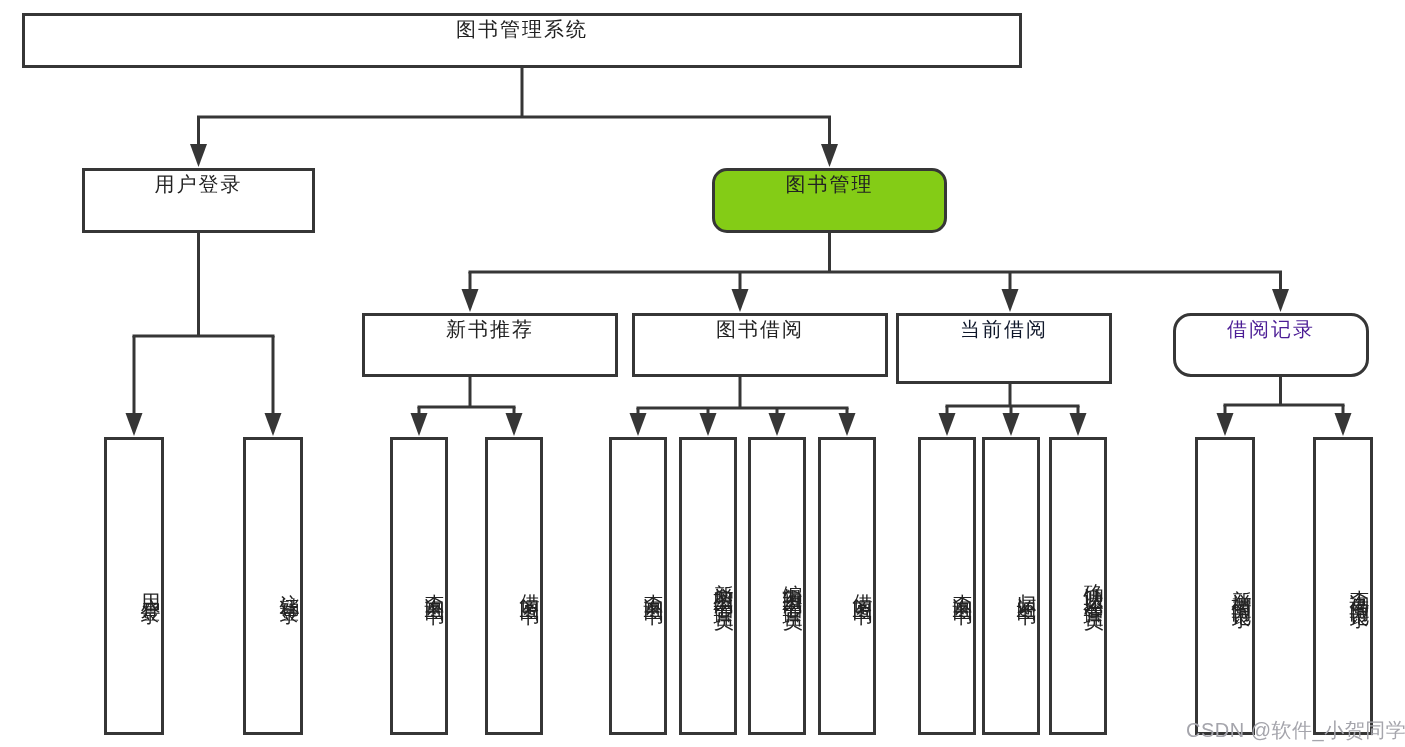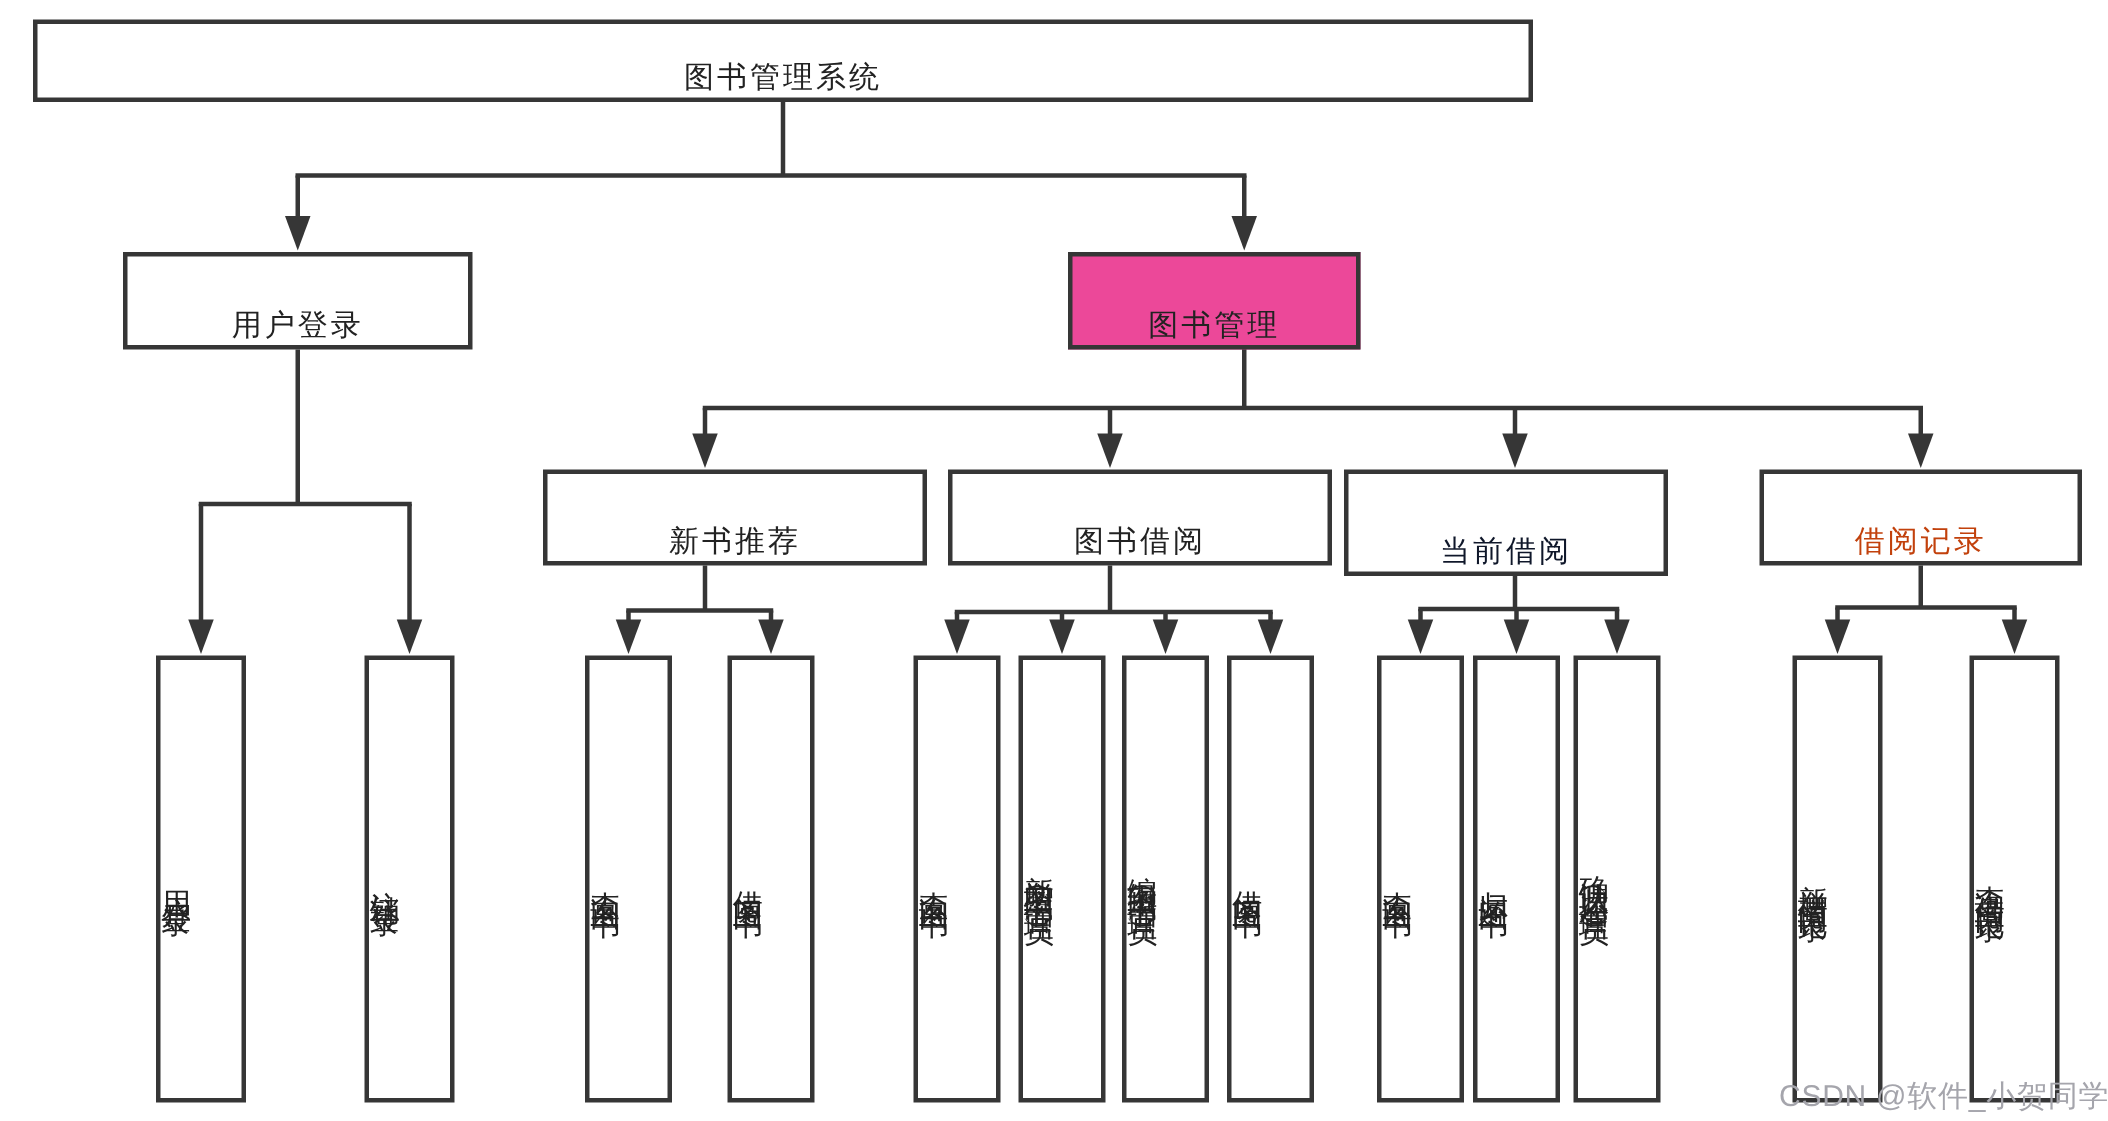--- a/index.html
+++ b/index.html
@@ -21,21 +21,21 @@
     position: absolute;
     left: 0; top: 0;
     z-index: 1;
   }
   .node {
     position: absolute;
     box-sizing: border-box;
     background: #ffffff;
     border: 3px solid #363636;
     display: flex;
-    align-items: flex-end;
+    align-items: flex-start;
     justify-content: center;
     color: #222222;
     z-index: 2;
   }
   .node-h {
     font-size: 20px;
     letter-spacing: 2px;
     white-space: nowrap;
   }
   .node-v {
@@ -129,33 +129,33 @@
         <polygon points="1334.5,413 1351.5,413 1343,436" fill="#363636"></polygon>
       </g>
     </svg>
   <div class="watermark" style="color: rgb(165, 165, 172);">CSDN @软件_小贺同学</div>
 <div class="node node-h" style="left: 22px; top: 13px; width: 1000px; height: 55px; border-color: rgb(54, 54, 54); background: rgb(255, 255, 255); color: rgb(34, 34, 34);">
       <span>图书管理系统</span>
     </div>
     <div class="node node-h" style="left: 82px; top: 168px; width: 233px; height: 65px; border-color: rgb(54, 54, 54); background: rgb(255, 255, 255); color: rgb(34, 34, 34);">
       <span>用户登录</span>
     </div>
-    <div class="node node-h" style="left: 712px; top: 168px; width: 195px; height: 65px; border-color: rgb(54, 54, 54); background: #ec4899; color: rgb(34, 34, 34);">
+    <div class="node node-h" style="left: 712px; top: 168px; width: 235px; height: 65px; border-color: rgb(54, 54, 54); background: #84cc16; color: rgb(34, 34, 34); border-radius: 15px;">
       <span>图书管理</span>
     </div>
     <div class="node node-h" style="left: 362px; top: 313px; width: 256px; height: 64px; border-color: rgb(54, 54, 54); background: rgb(255, 255, 255); color: rgb(34, 34, 34);">
       <span>新书推荐</span>
     </div>
     <div class="node node-h" style="left: 632px; top: 313px; width: 256px; height: 64px; border-color: rgb(54, 54, 54); background: rgb(255, 255, 255); color: rgb(34, 34, 34);">
       <span>图书借阅</span>
     </div>
     <div class="node node-h" style="left: 896px; top: 313px; width: 216px; height: 71px; border-color: rgb(54, 54, 54); background: rgb(255, 255, 255); color: #0f172a;">
       <span>当前借阅</span>
     </div>
-    <div class="node node-h" style="left: 1173px; top: 313px; width: 215px; height: 64px; border-color: rgb(54, 54, 54); background: rgb(255, 255, 255); color: #c2410c;">
+    <div class="node node-h" style="left: 1173px; top: 313px; width: 196px; height: 64px; border-color: rgb(54, 54, 54); background: rgb(255, 255, 255); color: #4c1d95; border-radius: 18px;">
       <span>借阅记录</span>
     </div>
     <div class="node node-v" style="left: 104px; top: 437px; width: 60px; height: 298px; border-color: rgb(54, 54, 54); background: rgb(255, 255, 255); color: rgb(34, 34, 34);">
       <span>用户登录</span>
     </div>
     <div class="node node-v" style="left: 243px; top: 437px; width: 60px; height: 298px; border-color: rgb(54, 54, 54); background: rgb(255, 255, 255); color: rgb(34, 34, 34);">
       <span>注销登录</span>
     </div>
     <div class="node node-v" style="left: 390px; top: 437px; width: 58px; height: 298px; border-color: rgb(54, 54, 54); background: rgb(255, 255, 255); color: rgb(34, 34, 34);">
       <span>查询图书</span>

